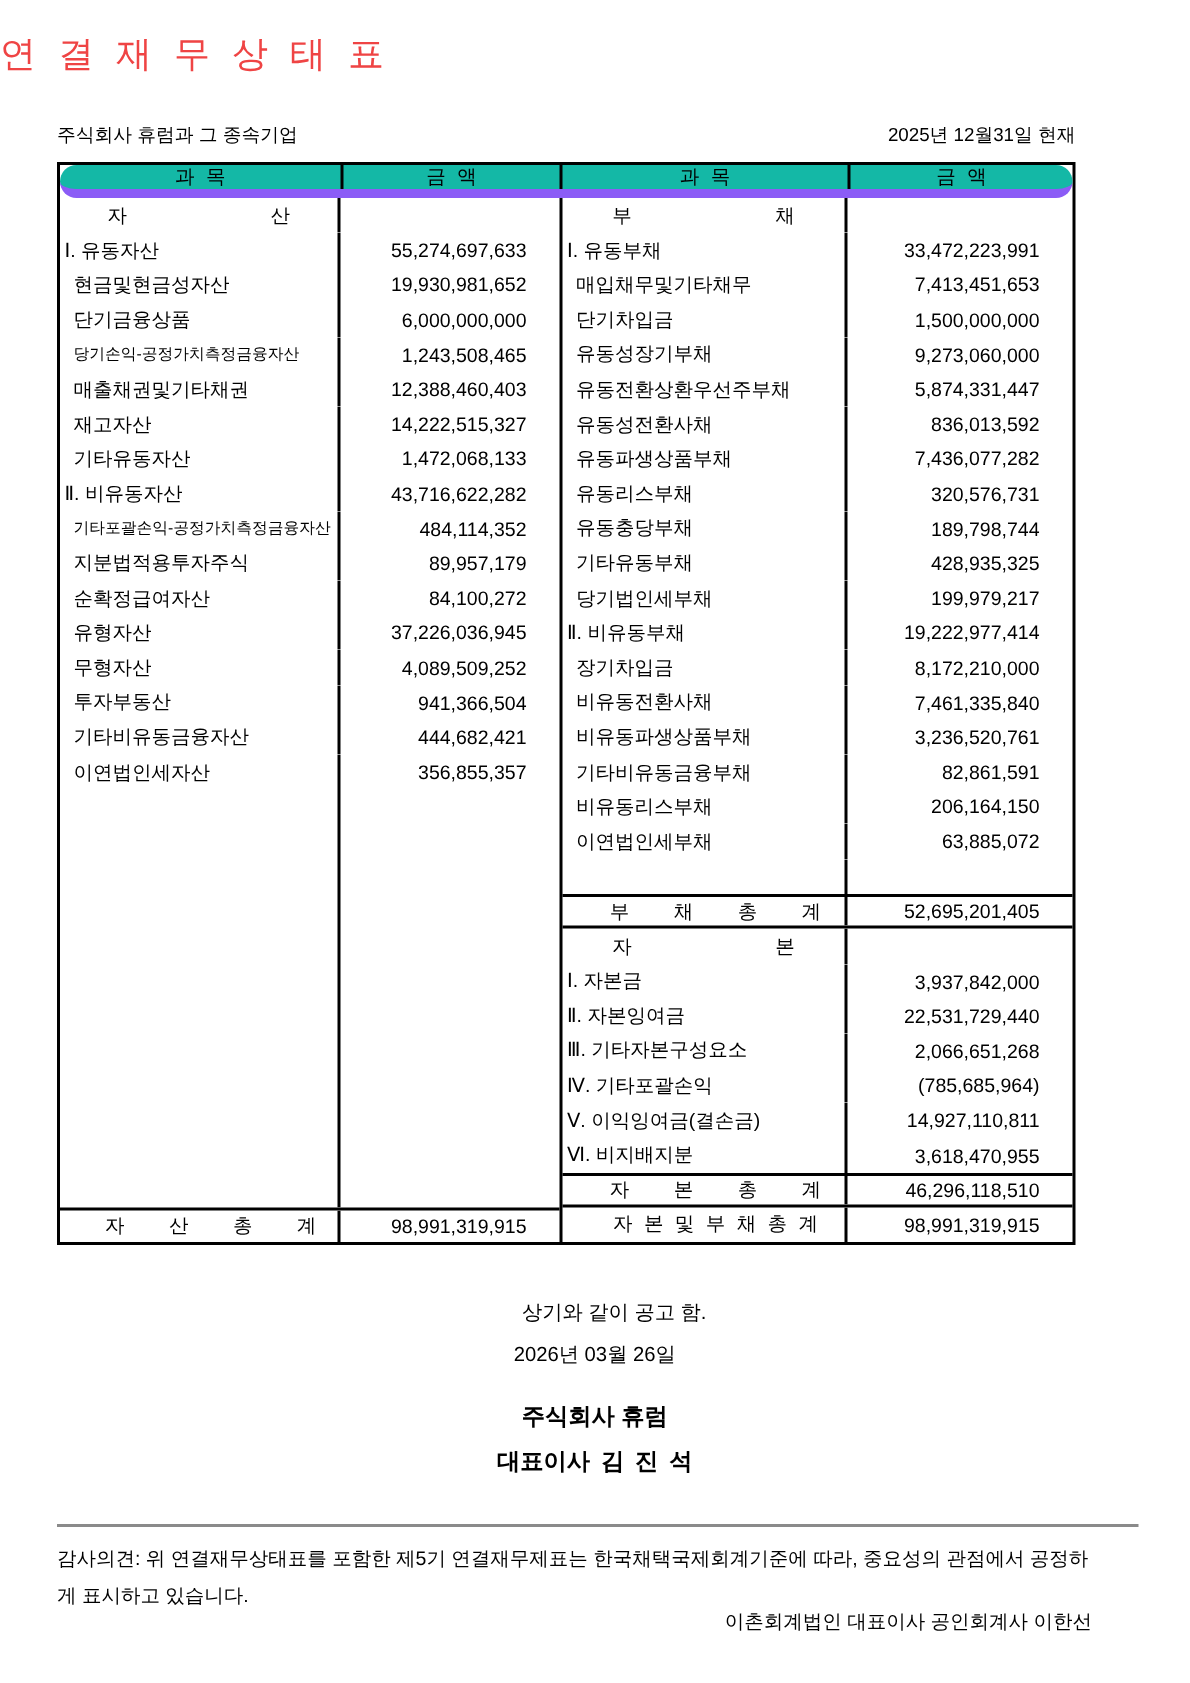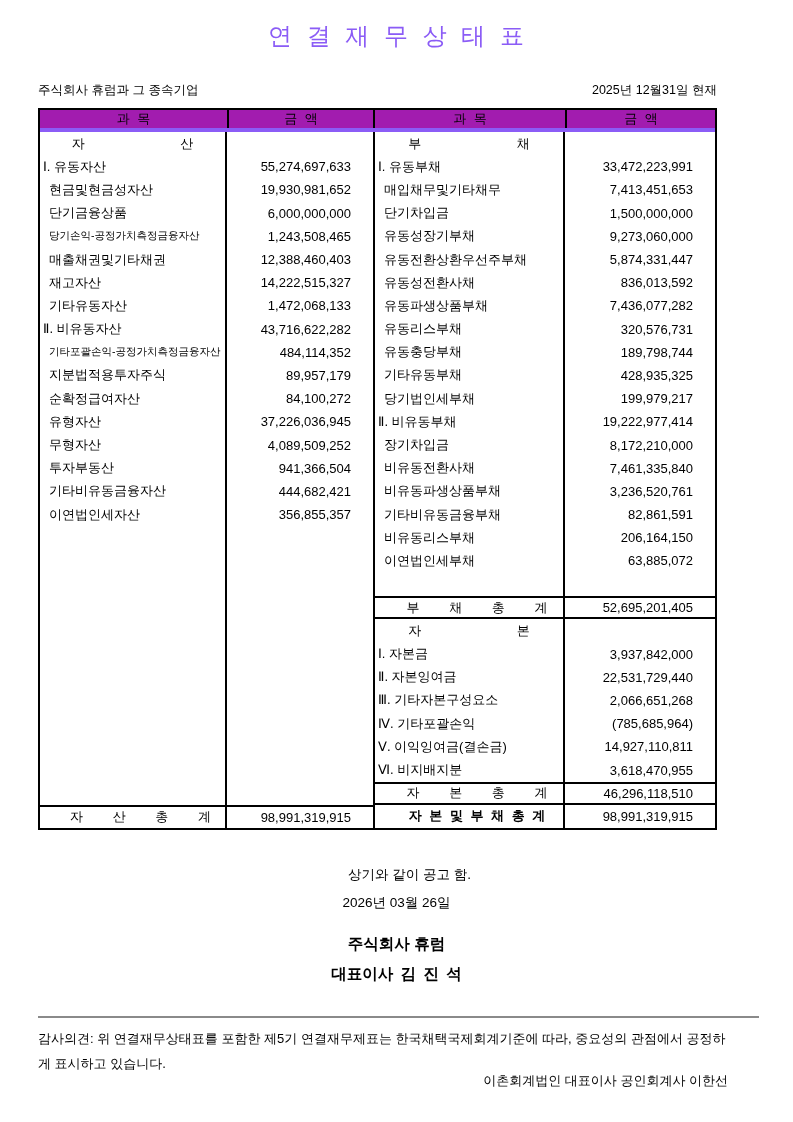--- a/index.html
+++ b/index.html
@@ -1,28 +1,28 @@
 <!DOCTYPE html>
 <html><head>
 <meta charset="utf-8">
 <style>
   * { box-sizing: border-box; margin: 0; padding: 0; }
   body { background: #ffffff; font-family: "Liberation Sans", sans-serif; color: #000; }
   .page { position: relative; width: 793px; height: 1122px; background: #fff; overflow: hidden; }
 
-  .title { position: absolute; top: 20px; left: 0; right: 0; text-align: center;
-           font-size: 24px; font-weight: 500; word-spacing: 6px; letter-spacing: 1px; color: #8b5cf6; }
+  .title { position: absolute; top: 20px; left: 0; right: 0; text-align: left;
+           font-size: 24px; font-weight: 500; word-spacing: 6px; letter-spacing: 1px; color: #ef4444; }
 
   .subhead { position: absolute; left: 38px; top: 82px; width: 679px;
              display: flex; justify-content: space-between; font-size: 12.5px; gap: 41px; }
 
   
   .fs-table { position: absolute; left: 38px; top: 108px; width: 679px; height: 722px;
               border: 2px solid #000; display: flex; flex-direction: column; background: #fff; }
-  .thead { display: flex; flex: 0 0 auto; height: 22px; background: #a21caf; border-bottom: 4px solid #8b5cf6; }
+  .thead { display: flex; flex: 0 0 auto; height: 22px; background: #14b8a6; border-bottom: 6px solid #8b5cf6; border-radius: 11px; }
   .th { display: flex; align-items: center; justify-content: center; font-size: 13px; word-spacing: 4px; }
   .th-1 { width: 189px; border-right: 2px solid #000; }
   .th-2 { width: 146px; border-right: 2px solid #000; }
   .th-3 { width: 192px; border-right: 2px solid #000; }
   .th-4 { flex: 1; }
 
   .tbody { display: flex; flex: 1 1 auto; min-height: 0; }
   .half { display: flex; flex-direction: column; min-height: 0; }
   .half.left  { width: 335px; border-right: 2px solid #000; }
   .half.right { flex: 1; }
@@ -38,21 +38,21 @@
   .row.i1 .cell.label { padding-left: 3px; }
   .row.i2 .cell.label { padding-left: 9px; }
   .row.sm .cell.label { font-size: 10.5px; }
 
   .row.sec .cell.label { justify-content: center; padding-left: 0; word-spacing: 92px; }
 
   .row.total    { border-top: 2px solid #000; border-bottom: 2px solid #000; }
   .row.totaltop { border-top: 2px solid #000; }
   .row.total .cell.label,
   .row.totaltop .cell.label { justify-content: center; padding-left: 16px; word-spacing: 26px; }
-  .row.grand .cell.label     { justify-content: center; padding-left: 16px; word-spacing: 4px; font-weight: bold; }
+  .row.grand .cell.label     { justify-content: center; padding-left: 16px; word-spacing: 4px; }
 
   
   .notice-1 { position: absolute; top: 866px; left: 0; right: 0; text-align: center; font-size: 13.5px; margin-left: 26px; }
   .notice-2 { position: absolute; top: 894px; left: 0; right: 0; text-align: center; font-size: 13.5px; }
   .sign-company { position: absolute; top: 934px; left: 0; right: 0; text-align: center;
                   font-size: 15.5px; font-weight: bold; }
   .sign-ceo { position: absolute; top: 964px; left: 0; right: 0; text-align: center;
               font-size: 15.5px; font-weight: bold; word-spacing: 3px; }
   .rule { position: absolute; top: 1016px; left: 38px; width: 721px; height: 2px; background: #8a8a8a; }
   .audit { position: absolute; top: 1026px; left: 38px; width: 694px; font-size: 13px;

